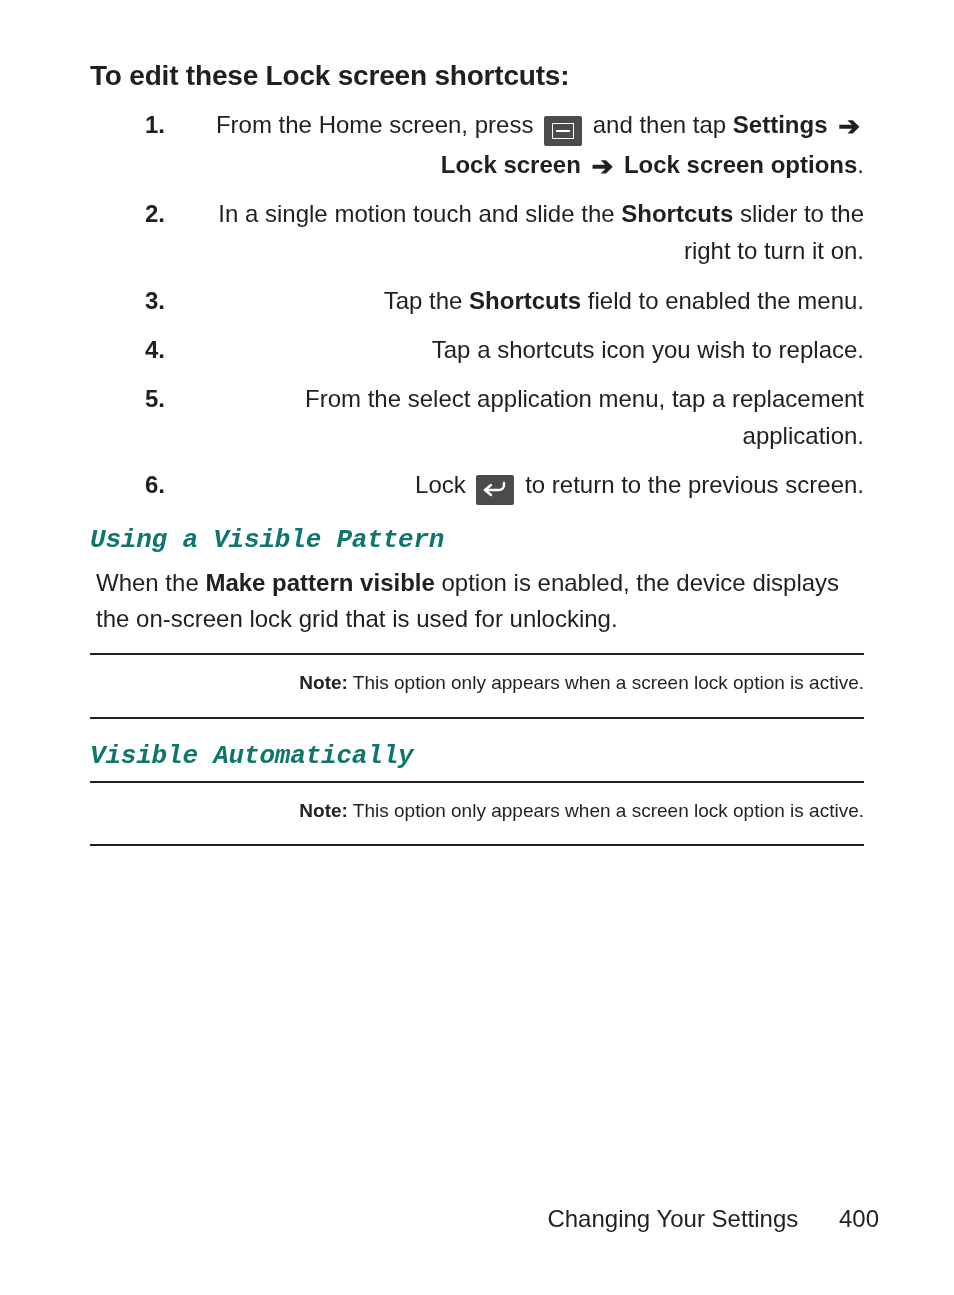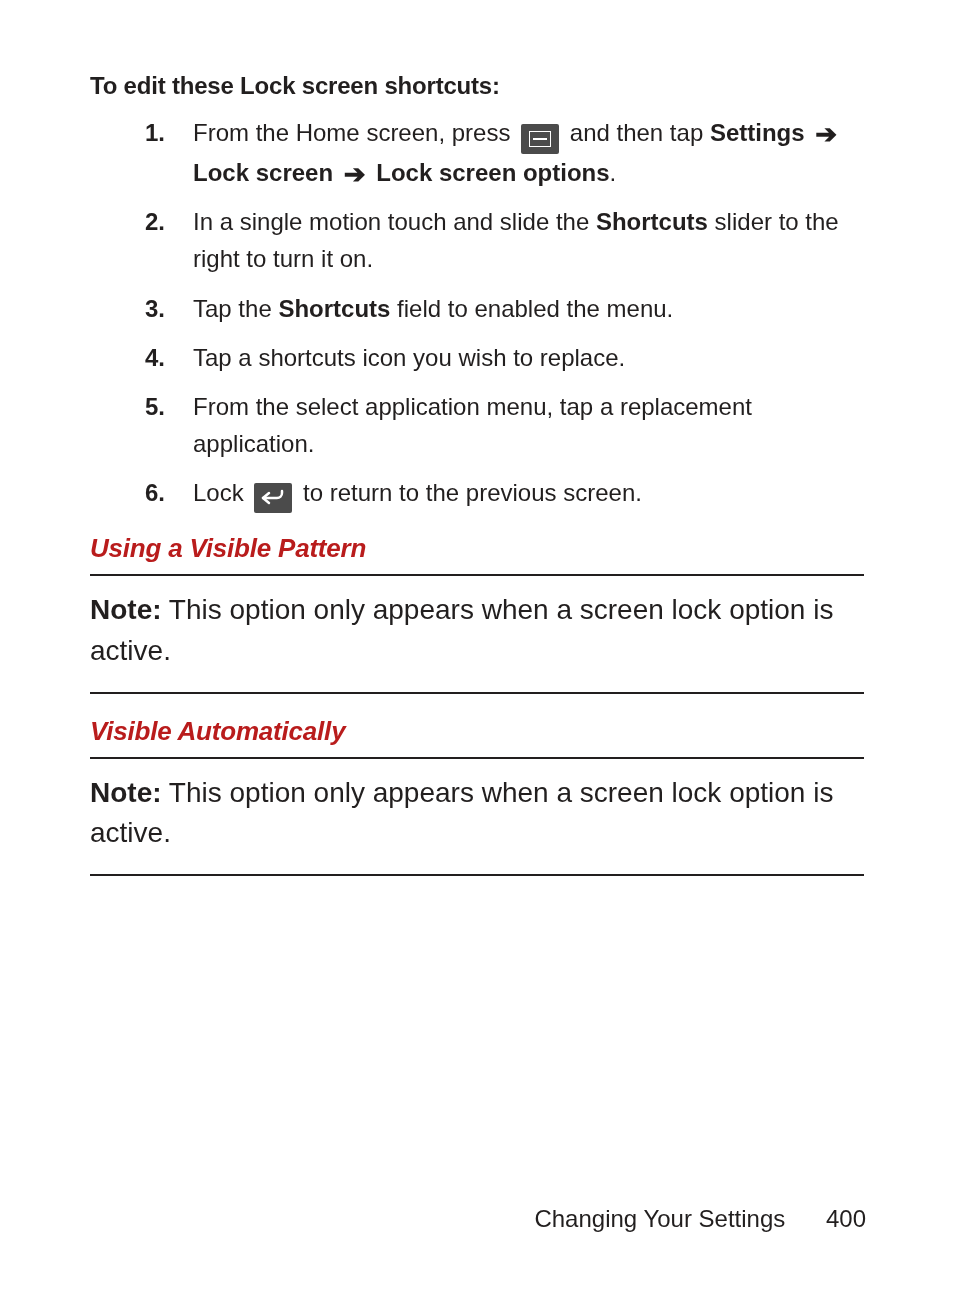--- a/index.html
+++ b/index.html
@@ -12,29 +12,30 @@
   }
   .page {
     width: 954px;
     min-height: 1295px;
     padding: 60px 90px 60px 90px;
     box-sizing: border-box;
     position: relative;
   }
   .section-title {
     font-weight: 700;
-    font-size: 24px;
-    margin: 12px 0 14px 0;
+    font-size: 28px;
+    margin: 0 0 14px 0;
     letter-spacing: -0.2px;
   }
   ol.steps {
     list-style: none;
     padding: 0 0 0 55px;
     margin: 0 0 20px 0;
     counter-reset: step;
+    text-align: right;
   }
   ol.steps > li {
     counter-increment: step;
     position: relative;
     font-size: 24px;
     line-height: 1.55;
     padding-left: 48px;
     margin-bottom: 12px;
     font-family: Arial, Helvetica, sans-serif;
     font-stretch: condensed;
@@ -65,43 +66,45 @@
     height: 30px;
     border-radius: 2px;
     vertical-align: -6px;
     margin: 0 4px;
   }
   .icon-box svg { display: block; }
   .subsection-heading {
     font-weight: 700;
     font-style: italic;
     font-size: 26px;
-    color: #b91c1c;
+    color: #0f766e;
     margin: 14px 0 10px 0;
     letter-spacing: -0.2px;
+    font-family: Liberation Mono, monospace;
   }
   .body-text {
     font-size: 24px;
     line-height: 1.5;
     margin: 0 0 16px 0;
     padding-left: 6px;
   }
   .note-block {
     border-top: 2px solid #221f1f;
     border-bottom: 2px solid #221f1f;
     padding: 14px 0 20px 0;
     margin: 4px 0 22px 0;
-    font-size: 28px;
+    font-size: 19px;
     line-height: 1.45;
+    text-align: right;
   }
   .note-label { font-weight: 700; }
   .footer {
     position: absolute;
     bottom: 62px;
-    right: 88px;
+    right: 75px;
     font-size: 24px;
   }
   .footer .pnum {
     margin-left: 34px;
   }
 </style>
 </head>
 <body>
 
 <div class="page">
@@ -142,20 +145,23 @@
         <svg width="24" height="18" viewBox="0 0 24 18">
           <path d="M 8 4 L 2 9 L 8 14" fill="none" stroke="#ffffff" stroke-width="2.5" stroke-linejoin="round" stroke-linecap="round"></path>
           <path d="M 2 9 L 16 9 A 5 5 0 0 0 21 4 L 21 2" fill="none" stroke="#ffffff" stroke-width="2.5" stroke-linecap="round"></path>
         </svg>
       </span>
       <span> to return to the previous screen.</span>
     </li>
   </ol>
 
   <p class="subsection-heading">Using a Visible Pattern</p>
+  <p class="body-text">
+    <span>When the </span><span class="bold">Make pattern visible</span><span> option is enabled, the device displays the on-screen lock grid that is used for unlocking.</span>
+  </p>
   <div class="note-block">
     <span class="note-label">Note:</span><span> This option only appears when a screen lock option is active.</span>
   </div>
 
   <p class="subsection-heading">Visible Automatically</p>
   <div class="note-block">
     <span class="note-label">Note:</span><span> This option only appears when a screen lock option is active.</span>
   </div>
 
   <div class="footer">

